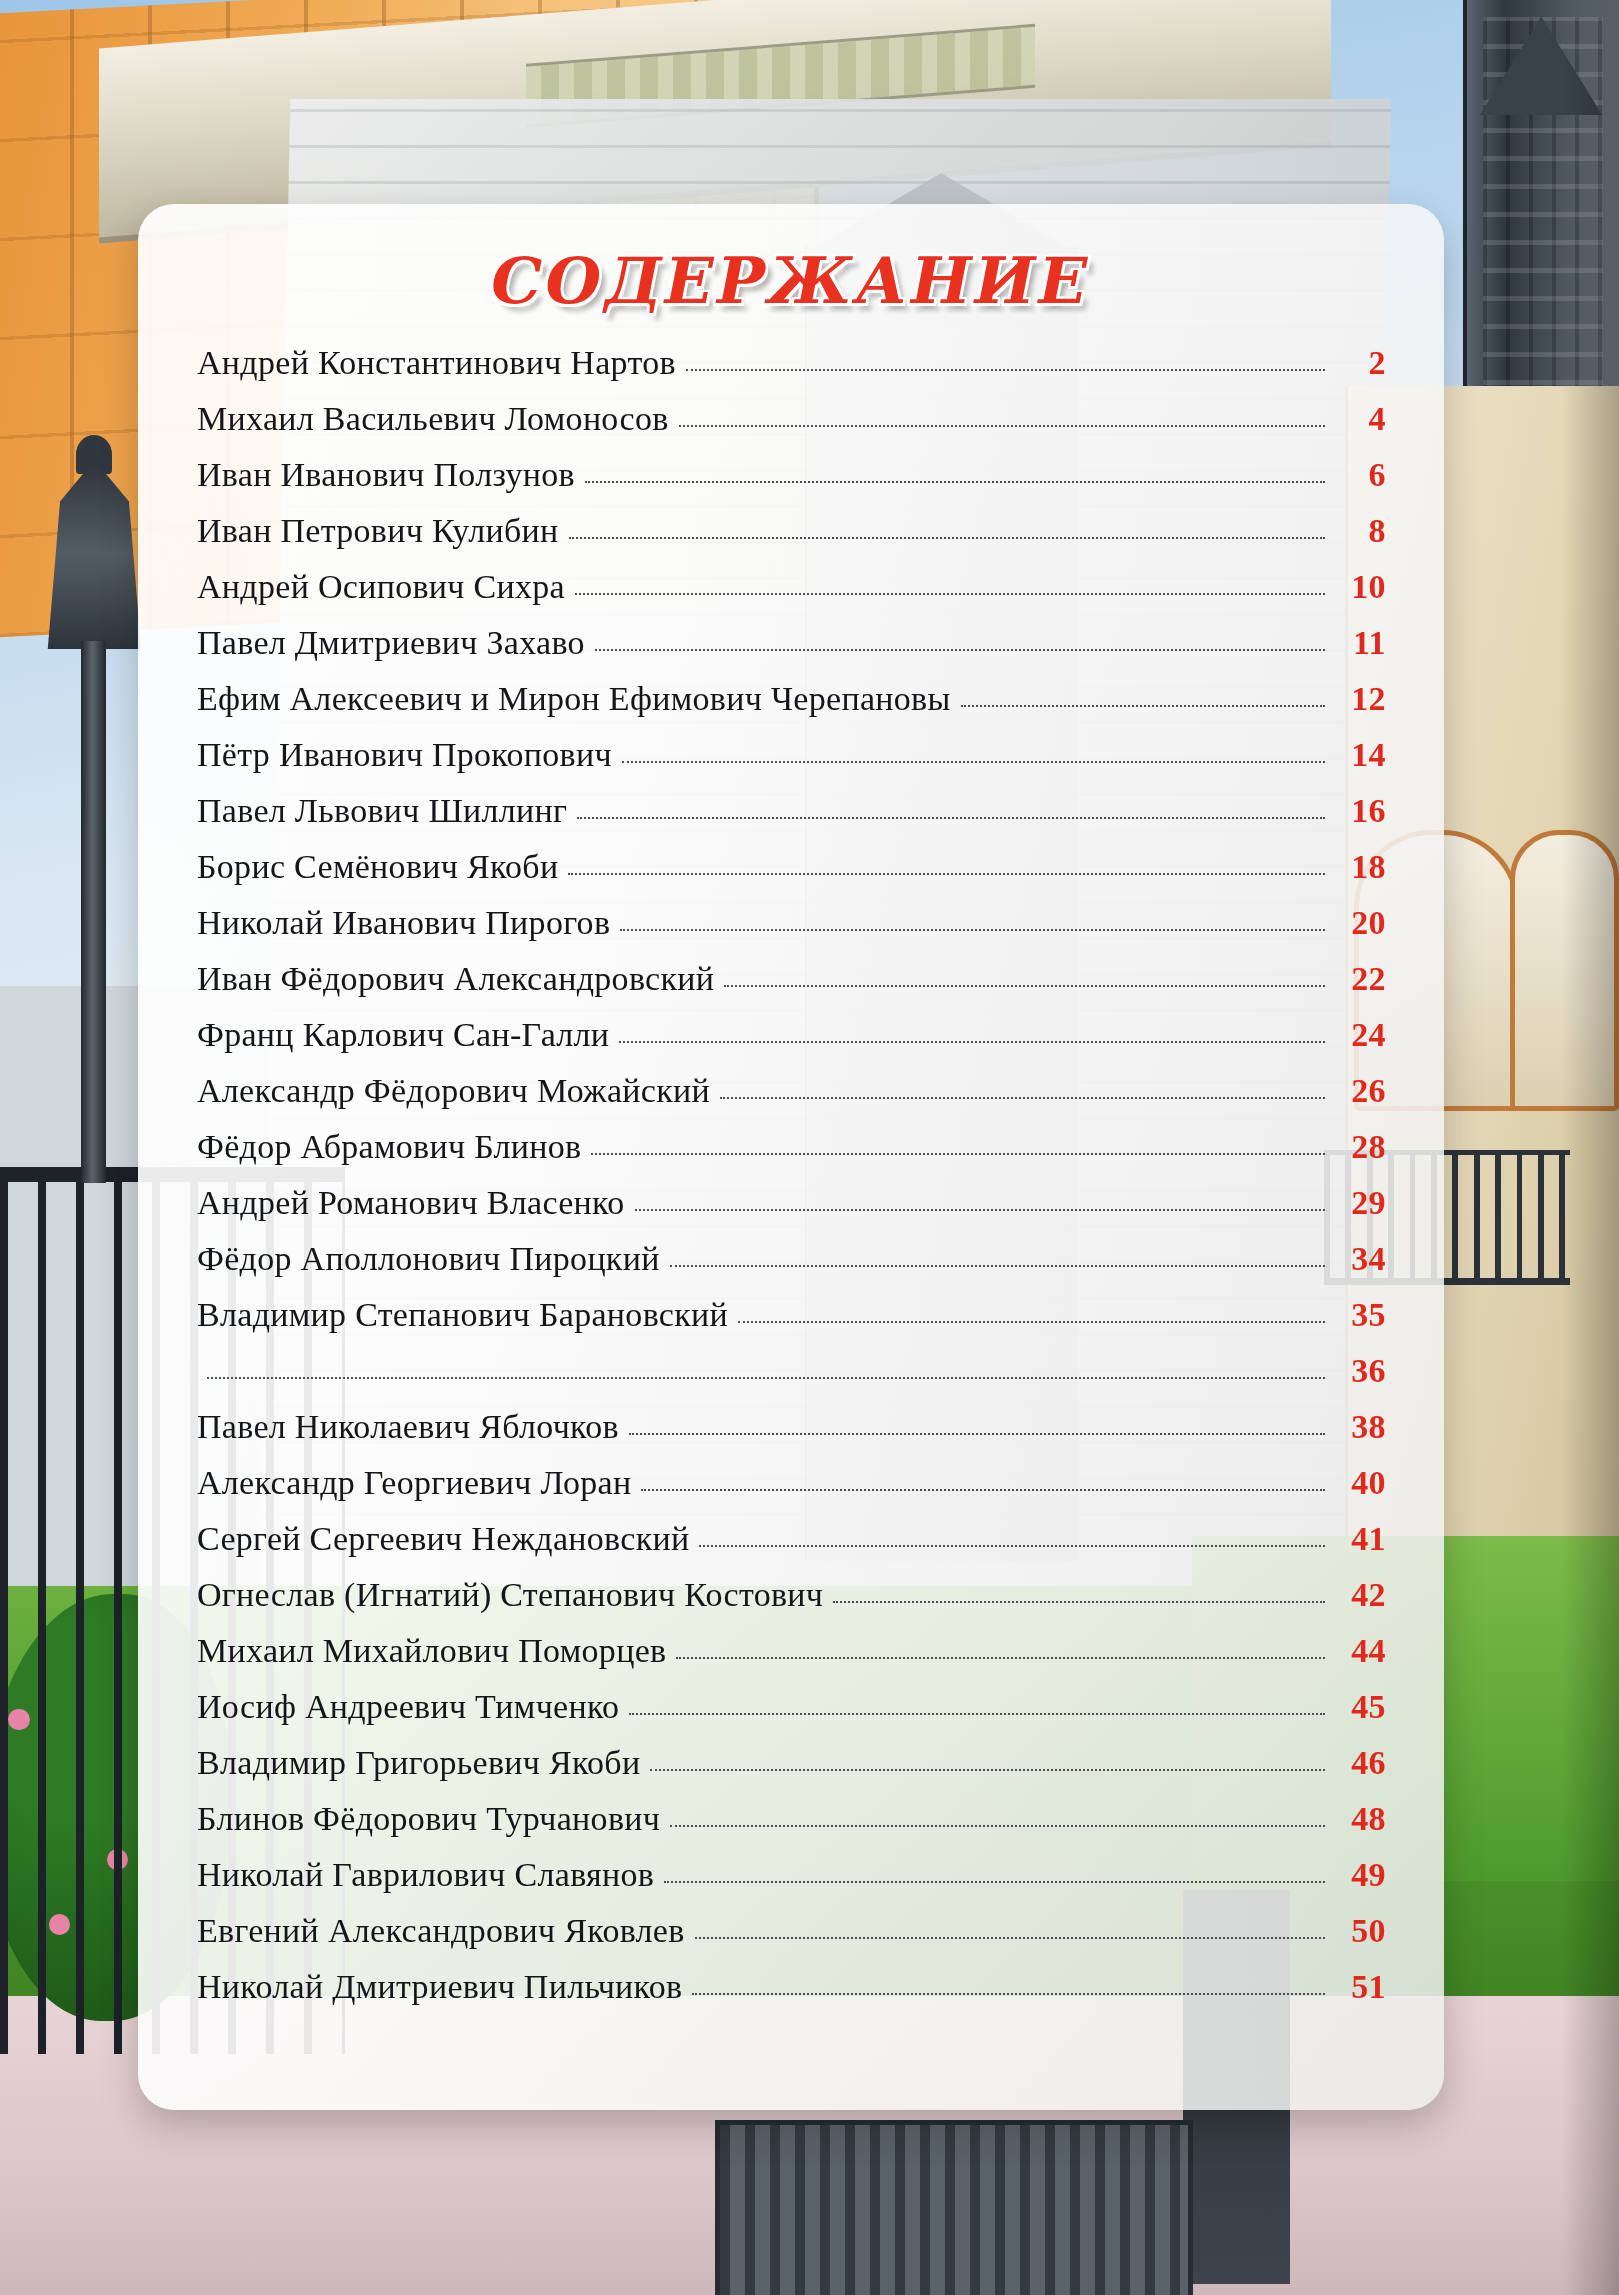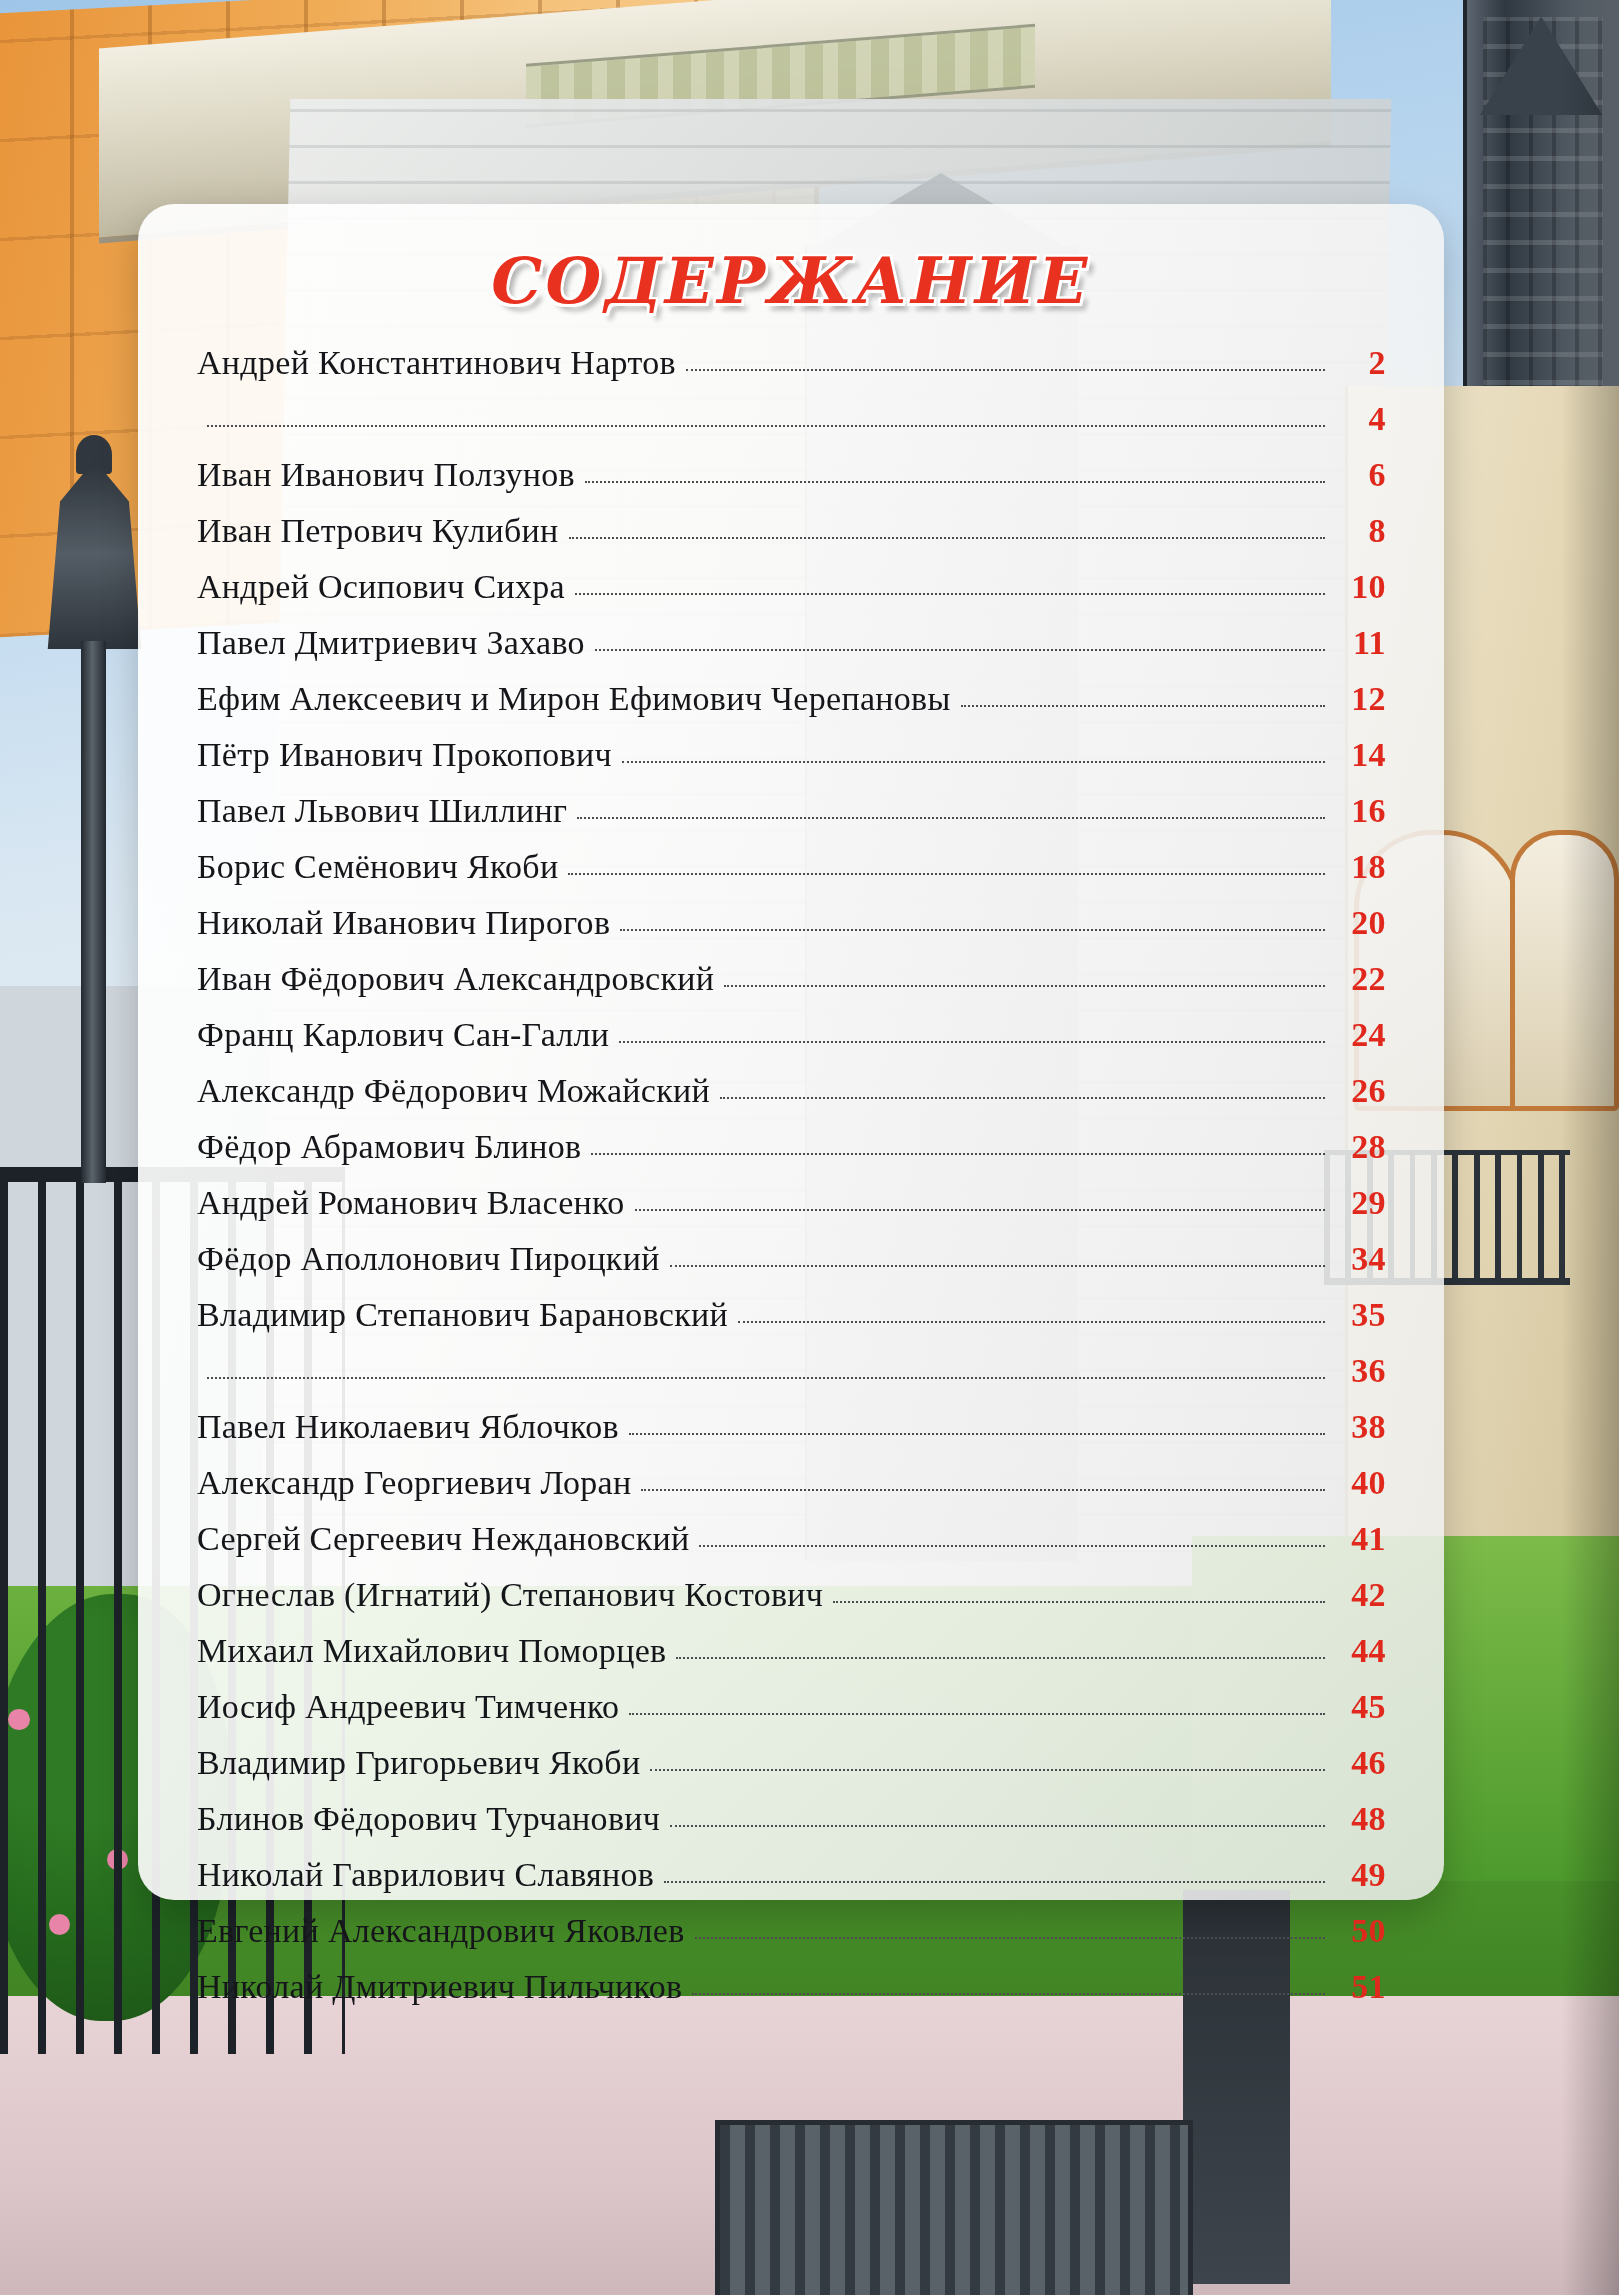--- a/index.html
+++ b/index.html
@@ -246,21 +246,21 @@
     width: 58px; height: 2295px;
     background: linear-gradient(90deg, rgba(0,0,0,0) 0%, rgba(0,0,0,.25) 100%);
   }
 
   
   #toc-card {
     position: absolute;
     left: 138px;
     top: 204px;
     width: 1306px;
-    height: 1696px;
+    height: 1906px;
     border-radius: 36px;
     background: linear-gradient(105deg, rgba(255,255,255,.93) 0%, rgba(253,253,252,.90) 35%, rgba(246,246,245,.88) 70%, rgba(238,238,237,.86) 100%);
     box-shadow: 0 15px 39px rgba(0,0,0,.22);
     padding: 0;
     box-sizing: border-box;
   }
 
   #toc-title {
     margin: 0;
     padding-top: 39px;
@@ -350,20 +350,21 @@
 
   <div id="toc-card">
     <h1 id="toc-title">СОДЕРЖАНИЕ</h1>
     <ul id="toc-list">
         <li class="toc-row">
           <span class="toc-name">Андрей Константинович Нартов</span>
           <span class="toc-dots"></span>
           <span class="toc-page">2</span>
         </li>
         <li class="toc-row">
+          <span class="toc-name">Михаил Васильевич Ломоносов</span>
           <span class="toc-dots"></span>
           <span class="toc-page">4</span>
         </li>
         <li class="toc-row">
           <span class="toc-name">Иван Иванович Ползунов</span>
           <span class="toc-dots"></span>
           <span class="toc-page">6</span>
         </li>
         <li class="toc-row">
           <span class="toc-name">Иван Петрович Кулибин</span>

